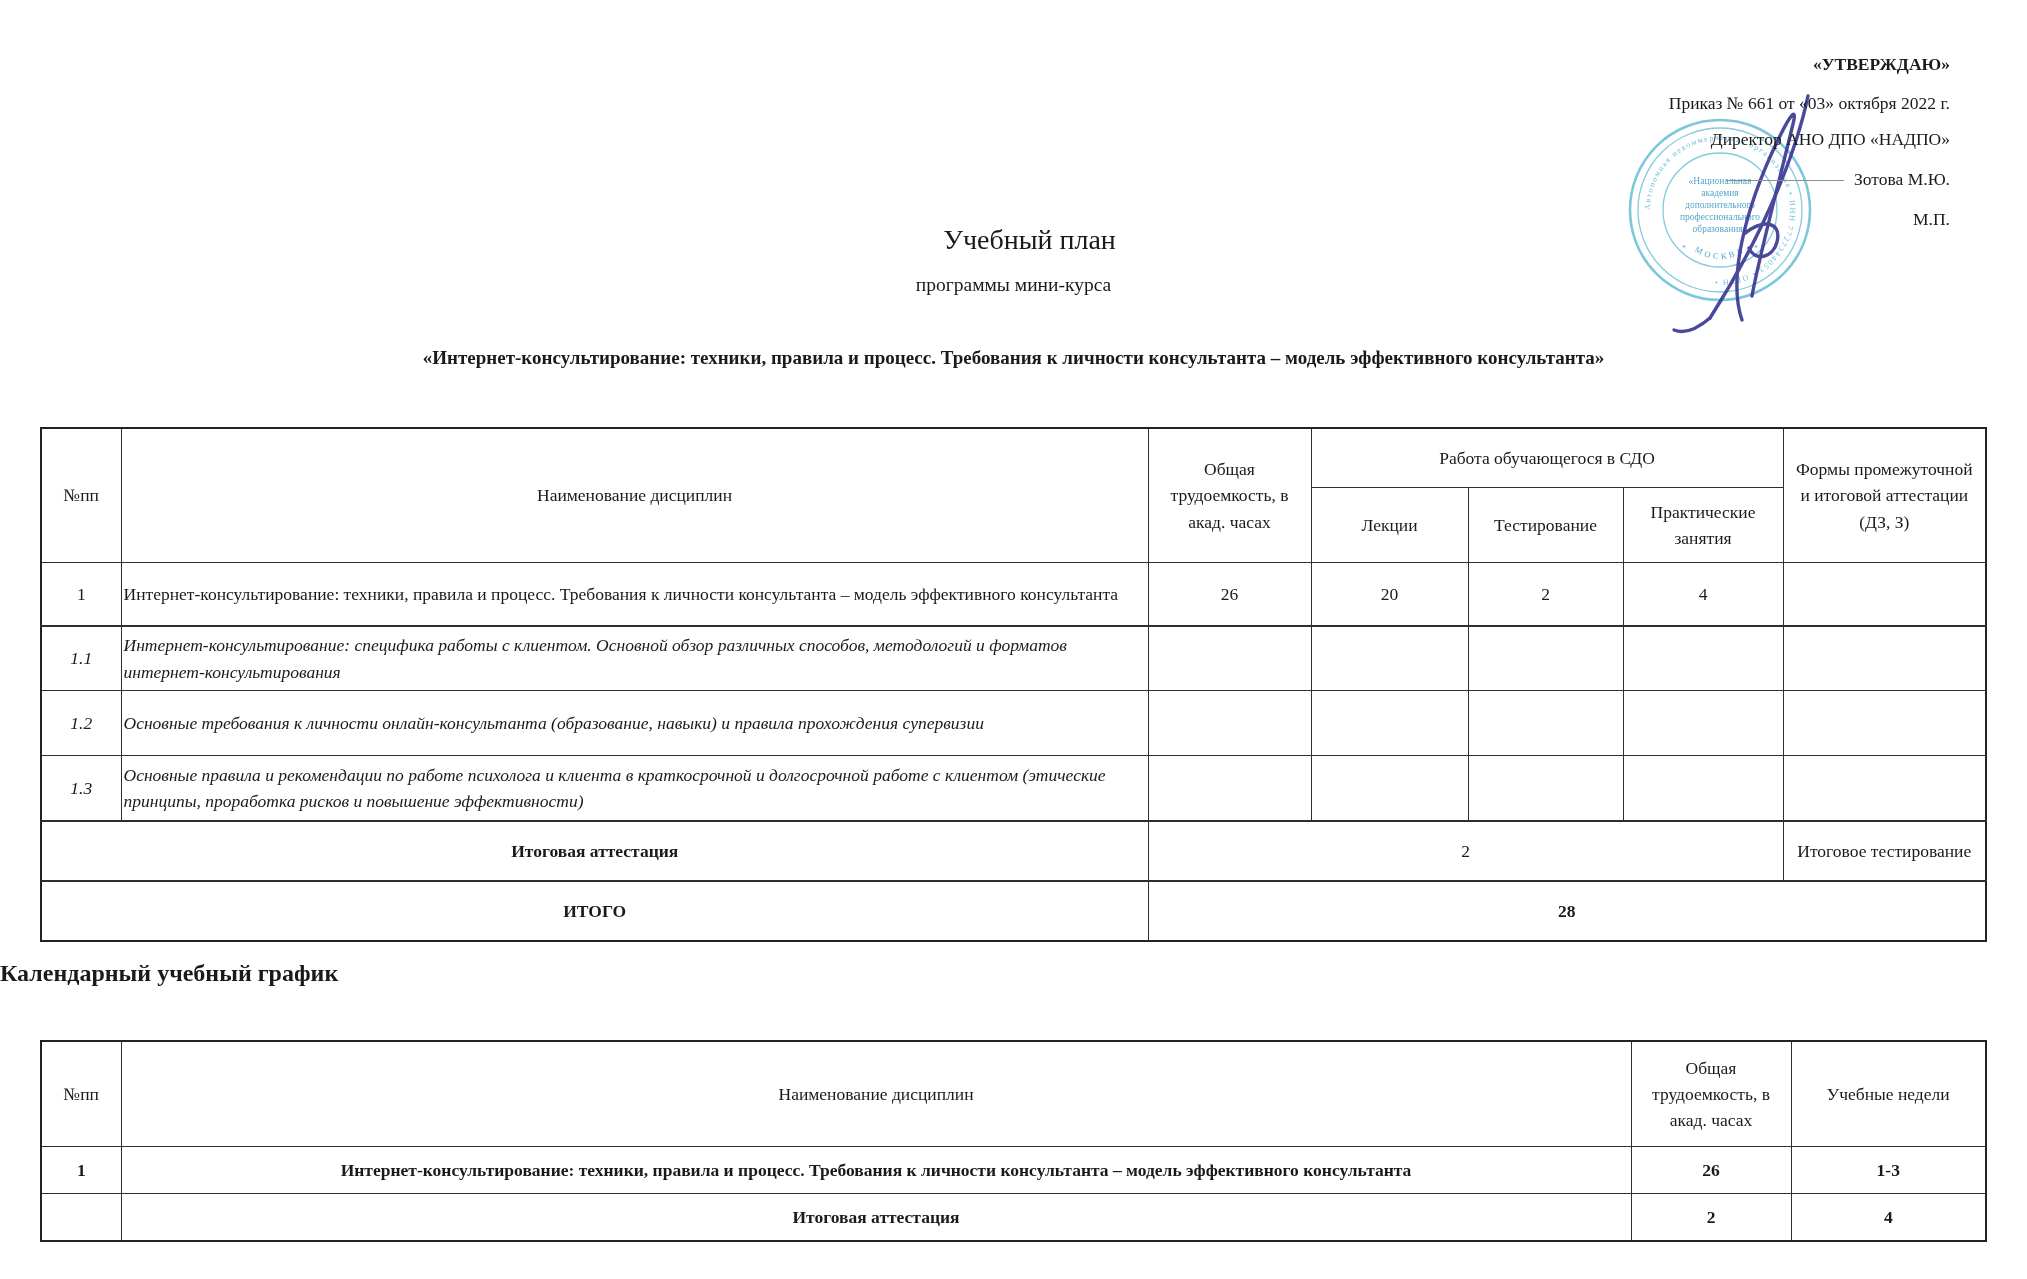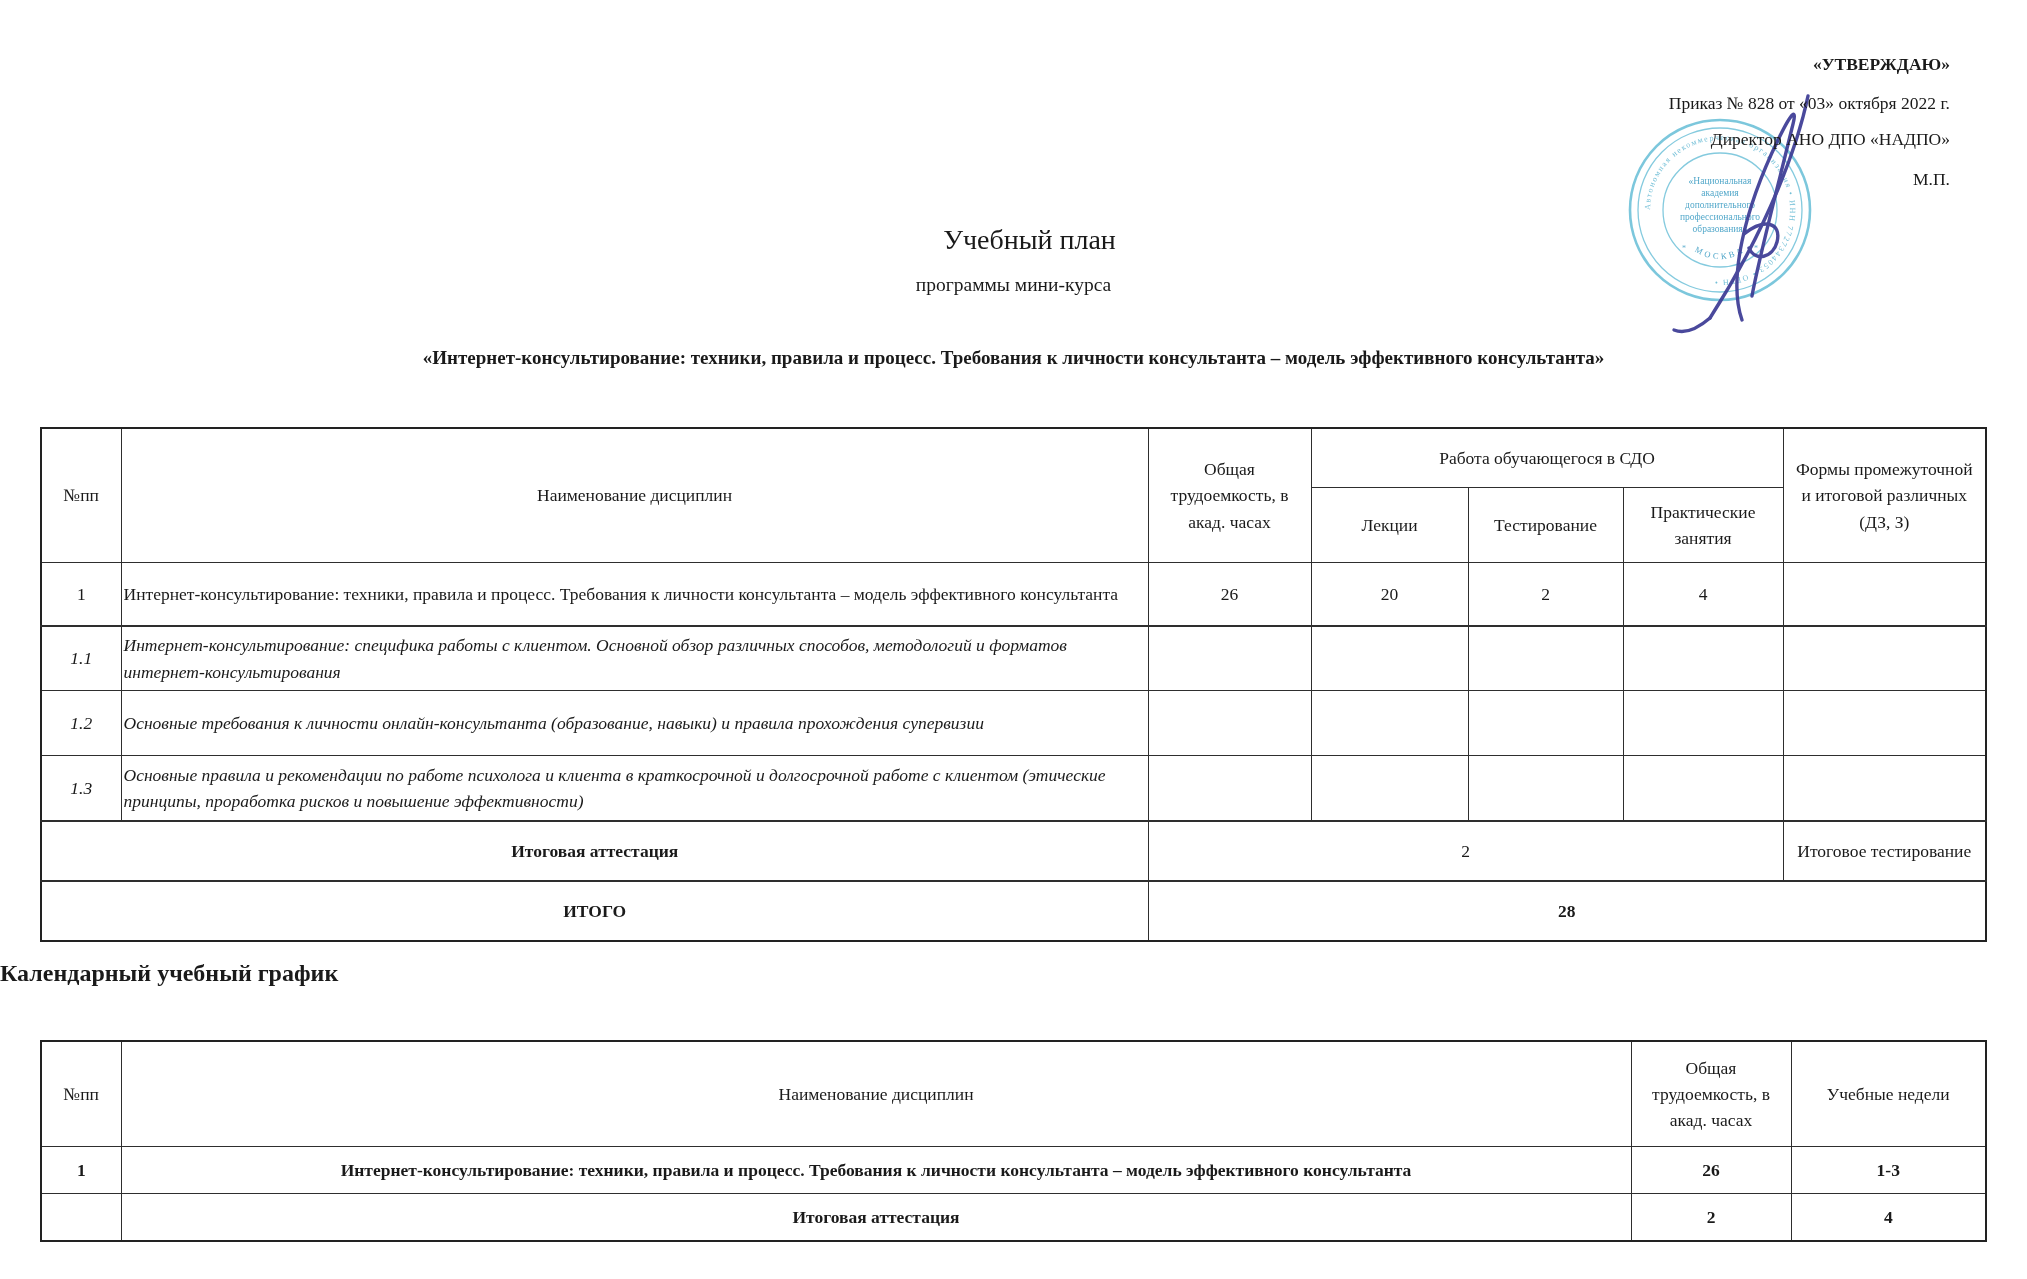--- a/index.html
+++ b/index.html
@@ -92,22 +92,23 @@
     <g fill="none" stroke="#3b3a94" stroke-width="3.4" stroke-linecap="round" opacity="0.92">
       <path d="M 150,238 C 136,198 152,128 186,58 C 200,29 206,24 200,46 C 184,112 166,180 160,214"></path>
       <path d="M 216,14 C 206,62 178,142 118,236"></path>
       <path d="M 118,236 C 104,248 92,252 82,248"></path>
       <path d="M 152,152 C 172,136 190,140 185,160 C 181,176 163,180 157,166"></path>
     </g>
   </svg>
 
   <div class="approval">
     <div class="approve">«УТВЕРЖДАЮ»</div>
-    <div class="order">Приказ № 828 от «03» октября 2022 г.</div>
+    <div class="order">Приказ № 661 от «03» октября 2022 г.</div>
     <div class="director">Директор АНО ДПО «НАДПО»</div>
+    <div class="signer-row"><span class="sig-underline"></span><span>Зотова М.Ю.</span></div>
     <div class="mp">М.П.</div>
   </div>
 
   <div class="title-main">Учебный план</div>
   <div class="title-sub">программы мини-курса</div>
   <div class="program-title">«Интернет-консультирование: техники, правила и процесс. Требования к личности консультанта – модель эффективного консультанта»</div>
 
   <table class="table1">
     <colgroup>
       <col style="width:80px">
@@ -117,21 +118,21 @@
         <col style="width:155px">
         <col style="width:160px">
         <col style="width:203px">
     </colgroup>
     <tbody>
         <tr class="hdr1">
       <td rowspan="2">№пп</td>
       <td rowspan="2">Наименование дисциплин</td>
       <td rowspan="2">Общая трудоемкость, в акад. часах</td>
       <td colspan="3">Работа обучающегося в СДО</td>
-      <td rowspan="2">Формы промежуточной и итоговой различных (ДЗ, З)</td>
+      <td rowspan="2">Формы промежуточной и итоговой аттестации (ДЗ, З)</td>
     </tr>
     <tr class="hdr2">
       <td>Лекции</td>
       <td>Тестирование</td>
       <td>Практические занятия</td>
     </tr>
     <tr class="r1">
       <td>1</td>
       <td class="name-cell">Интернет-консультирование: техники, правила и процесс. Требования к личности консультанта – модель эффективного консультанта</td>
       <td>26</td>

